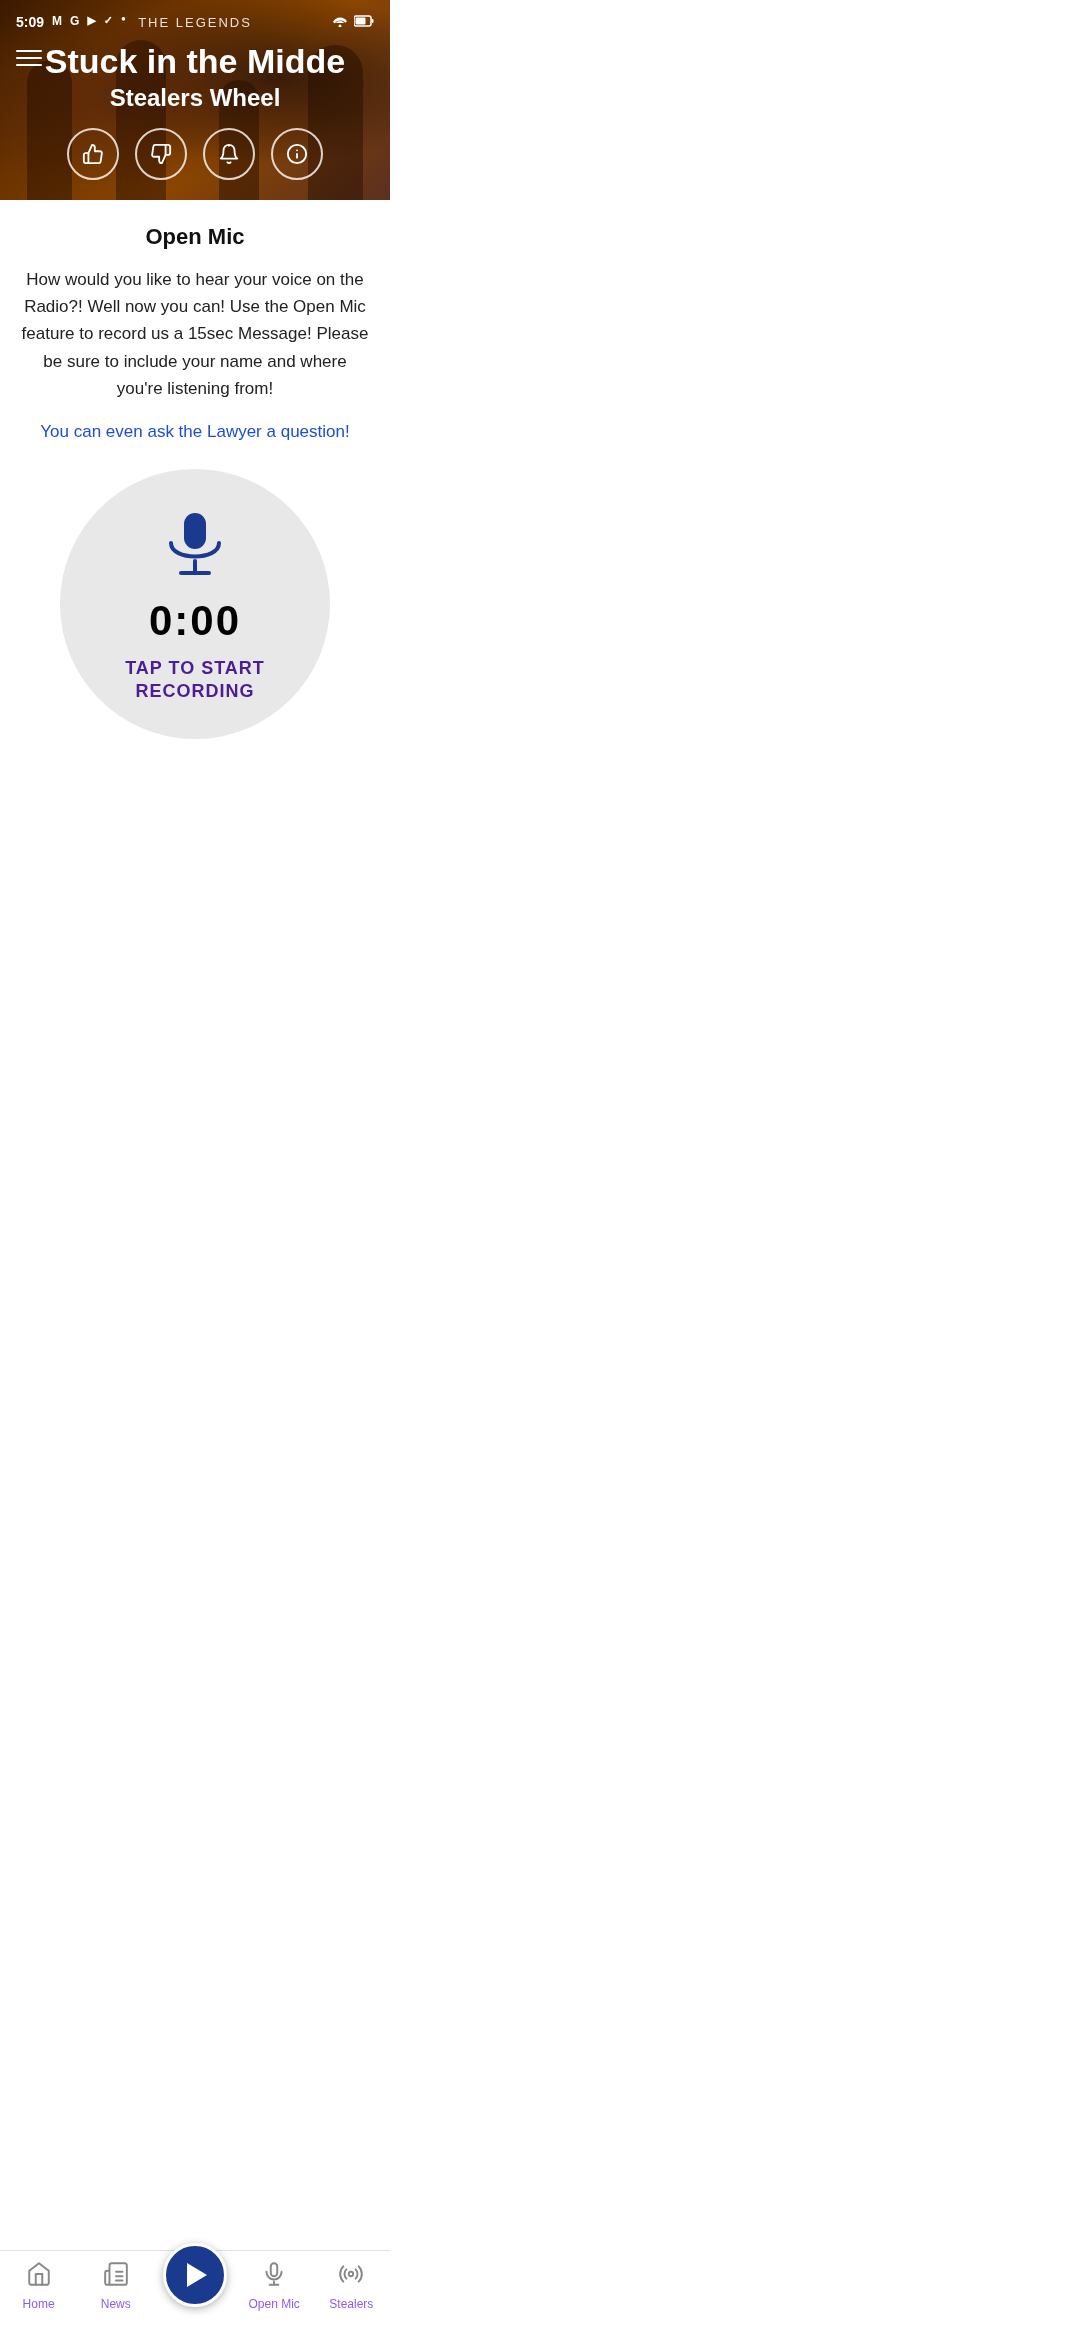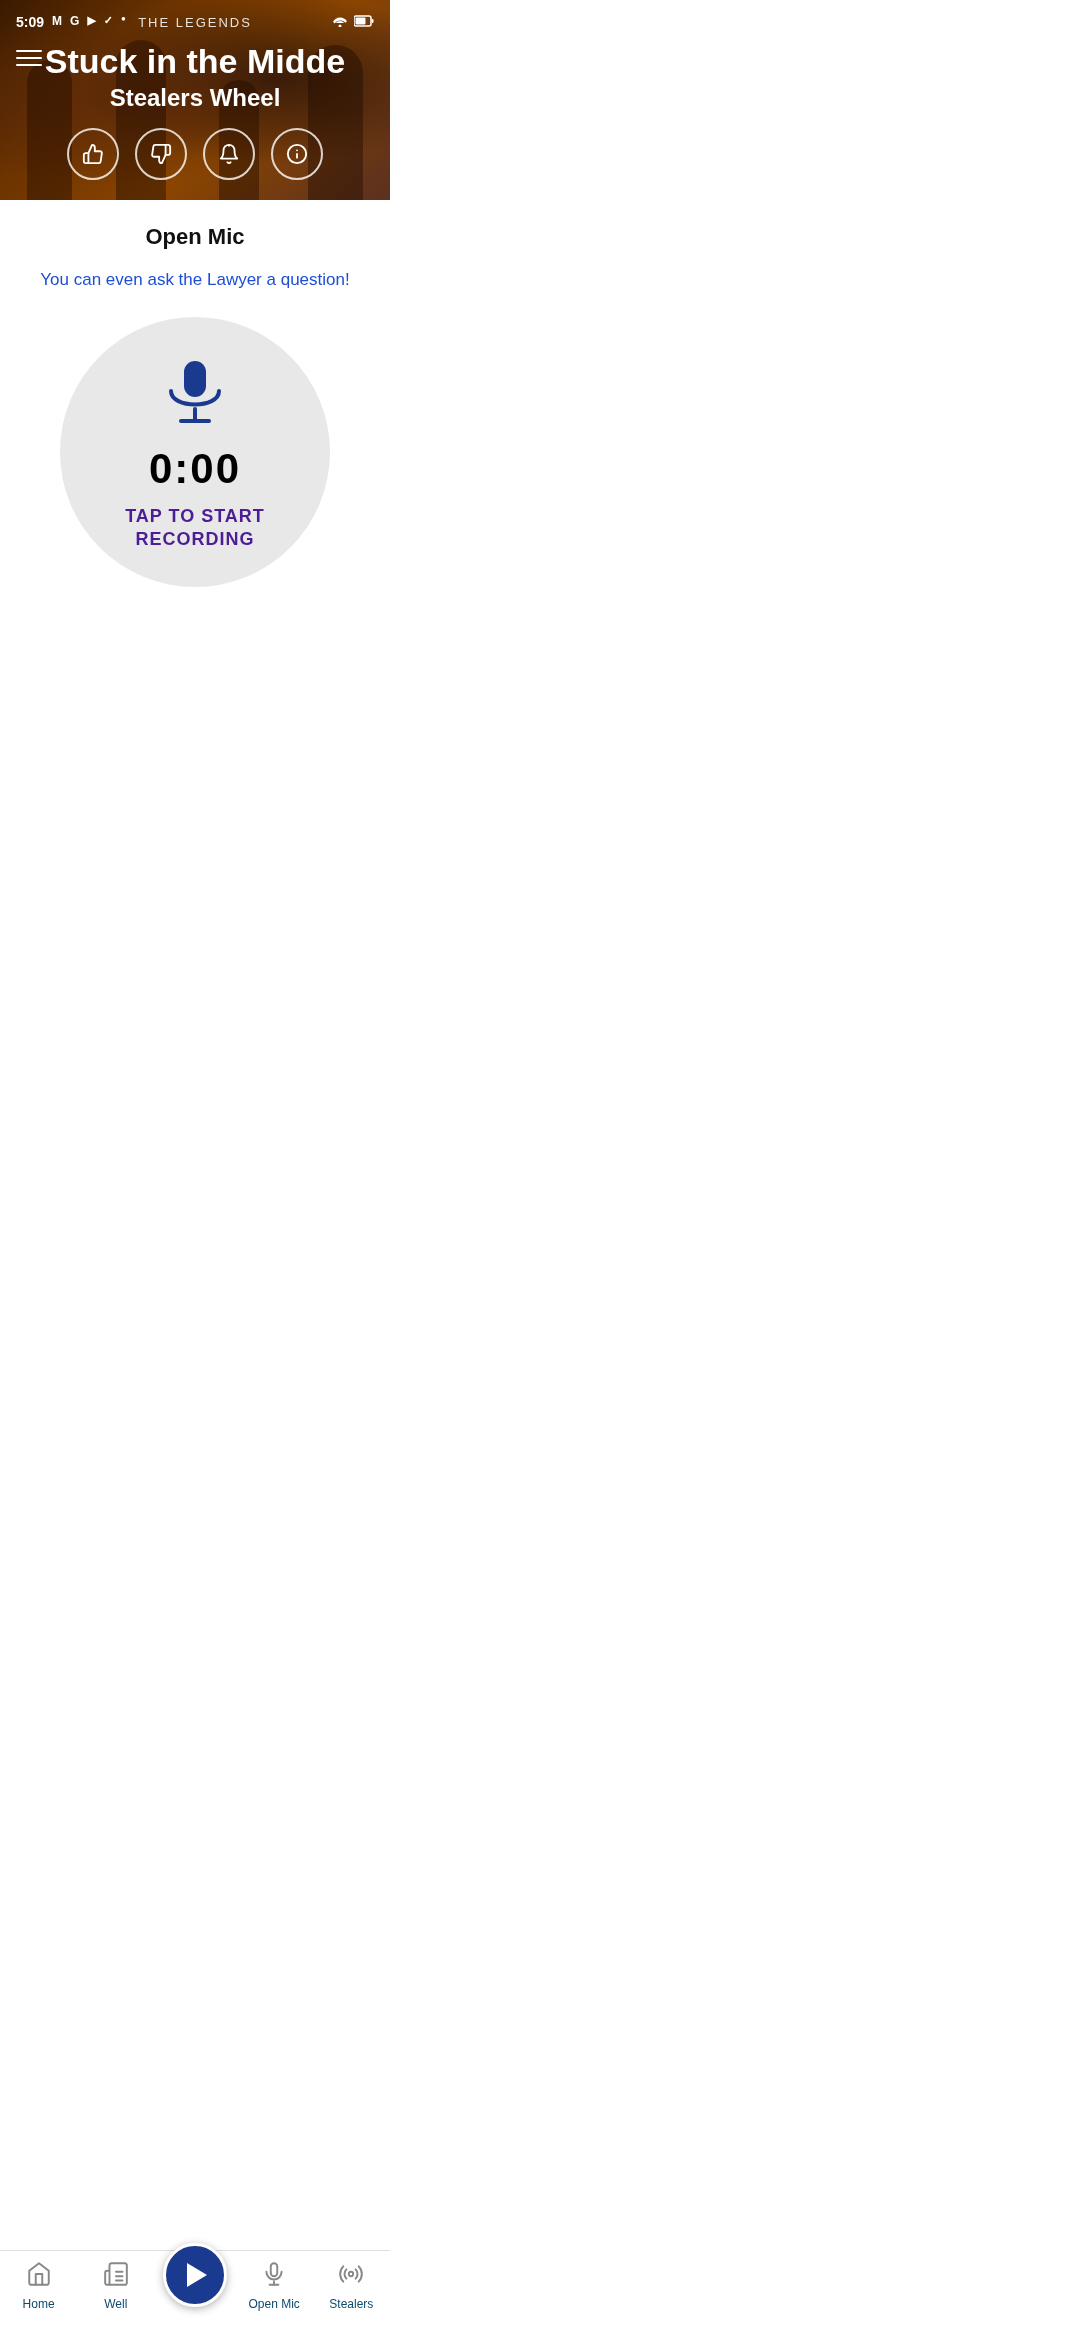--- a/index.html
+++ b/index.html
@@ -214,21 +214,21 @@
       min-width: 60px;
     }
 
     .nav-icon {
       font-size: 24px;
       color: #888;
     }
 
     .nav-label {
       font-size: 12px;
-      color: #0c4a6e;
+      color: #8b5cf6;
     }
 
     
     .nav-play-btn {
       width: 64px;
       height: 64px;
       border-radius: 50%;
       background: #1a3a8f;
       border: 3px solid #fff;
       display: flex;
@@ -342,20 +342,21 @@
         <circle cx="12" cy="12" r="10"></circle>
         <line x1="12" y1="16" x2="12" y2="12"></line>
         <line x1="12" y1="8" x2="12.01" y2="8"></line>
       </svg>
     </button>
   </div>
 </div>
 
 <div class="content">
   <h2 class="section-title">Open Mic</h2>
+  <p class="description">How would you like to hear your voice on the Radio?! Well now you can! Use the Open Mic feature to record us a 15sec Message! Please be sure to include your name and where you're listening from!</p>
   <p class="description-extra">You can even ask the Lawyer a question!</p>
 
   <div class="mic-circle">
     <svg class="mic-icon-svg" viewBox="0 0 80 80" fill="none" xmlns="http://www.w3.org/2000/svg">
 
       <rect x="29" y="8" width="22" height="36" rx="11" fill="#1a3a8f"></rect>
 
       <path d="M16 38 C16 56 64 56 64 38" stroke="#1a3a8f" stroke-width="4" fill="none" stroke-linecap="round"></path>
 
       <line x1="40" y1="56" x2="40" y2="68" stroke="#1a3a8f" stroke-width="4" stroke-linecap="round"></line>
@@ -379,21 +380,21 @@
     <span class="nav-label">Home</span>
   </div>
 
   <div class="nav-item">
     <span class="nav-icon">
       <svg width="26" height="26" viewBox="0 0 24 24" fill="none" stroke="#888" stroke-width="1.8" stroke-linecap="round" stroke-linejoin="round">
         <path d="M4 22h16a2 2 0 002-2V4a2 2 0 00-2-2H8a2 2 0 00-2 2v16a2 2 0 01-2 2zm0 0a2 2 0 01-2-2v-9c0-1.1.9-2 2-2h2"></path>
         <path d="M18 14H12M18 10H12M18 18H12"></path>
       </svg>
     </span>
-    <span class="nav-label">Well</span>
+    <span class="nav-label">News</span>
   </div>
 
   <div class="nav-item">
     <div class="nav-play-btn"></div>
   </div>
 
   <div class="nav-item">
     <span class="nav-icon">
       <svg width="26" height="26" viewBox="0 0 24 24" fill="none" stroke="#888" stroke-width="1.8" stroke-linecap="round" stroke-linejoin="round">
         <rect x="9" y="2" width="6" height="12" rx="3"></rect>

